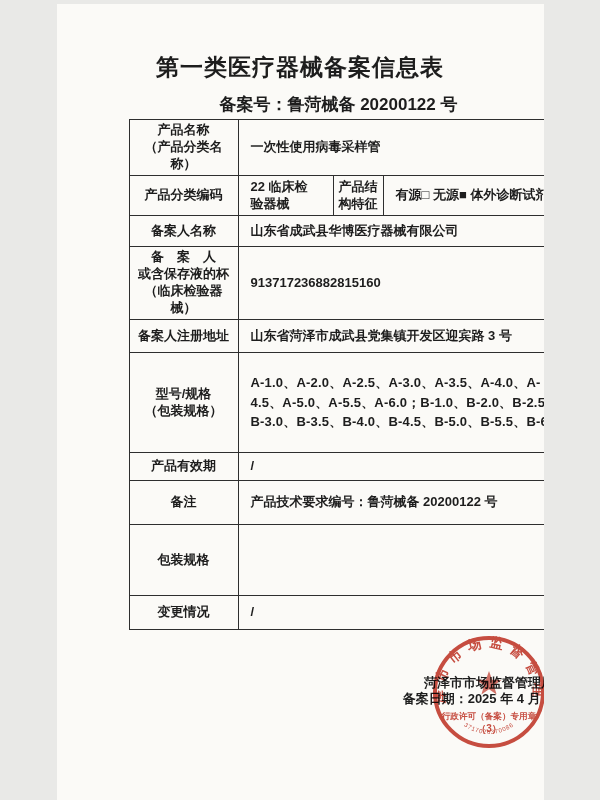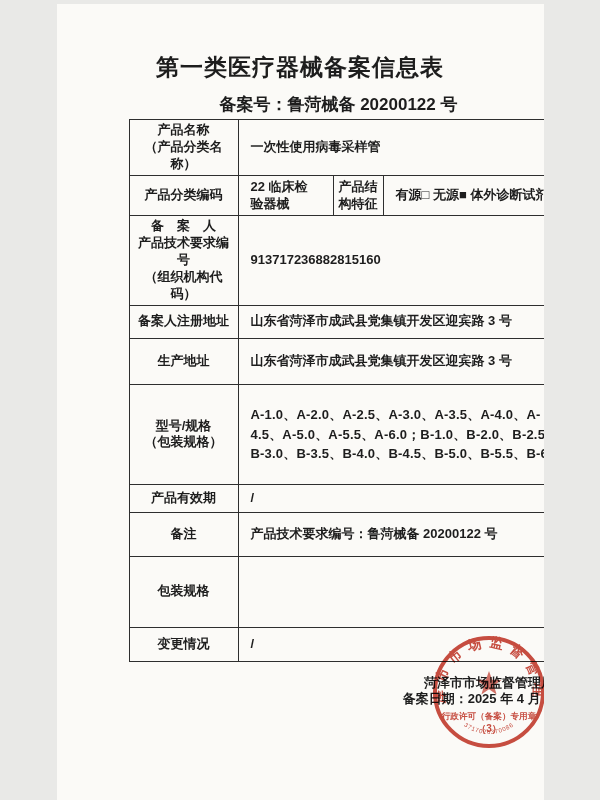--- a/index.html
+++ b/index.html
@@ -88,39 +88,39 @@
         <td class="val" colspan="3">一次性使用病毒采样管</td>
       </tr>
 
       <tr class="r2">
         <td class="lbl">产品分类编码</td>
         <td class="val">22 临床检验器械</td>
         <td class="lbl">产品结构特征</td>
         <td class="val">有源□ 无源■ 体外诊断试剂□</td>
       </tr>
 
+      <tr class="r3">
+        <td class="lbl">备案人名称</td>
+        <td class="val" colspan="3">山东省成武县华博医疗器械有限公司</td>
+      </tr>
 
       <tr class="r4">
         <td class="lbl">
           <div>备　案　人</div>
-          <div>产品技术要求编号</div>
-          <div>（组织机构代码）</div>
+          <div>或含保存液的杯</div>
+          <div>（临床检验器械）</div>
         </td>
         <td class="val" colspan="3">913717236882815160</td>
       </tr>
 
       <tr class="r5">
         <td class="lbl">备案人注册地址</td>
         <td class="val" colspan="3">山东省菏泽市成武县党集镇开发区迎宾路 3 号</td>
       </tr>
 
-      <tr class="r6">
-        <td class="lbl">生产地址</td>
-        <td class="val" colspan="3">山东省菏泽市成武县党集镇开发区迎宾路 3 号</td>
-      </tr>
 
       <tr class="r7">
         <td class="lbl">
           <div>型号/规格</div>
           <div>（包装规格）</div>
         </td>
         <td class="val spec" colspan="3">A-1.0、A-2.0、A-2.5、A-3.0、A-3.5、A-4.0、A-4.5、A-5.0、A-5.5、A-6.0；B-1.0、B-2.0、B-2.5、B-3.0、B-3.5、B-4.0、B-4.5、B-5.0、B-5.5、B-6.0</td>
       </tr>
 
 

